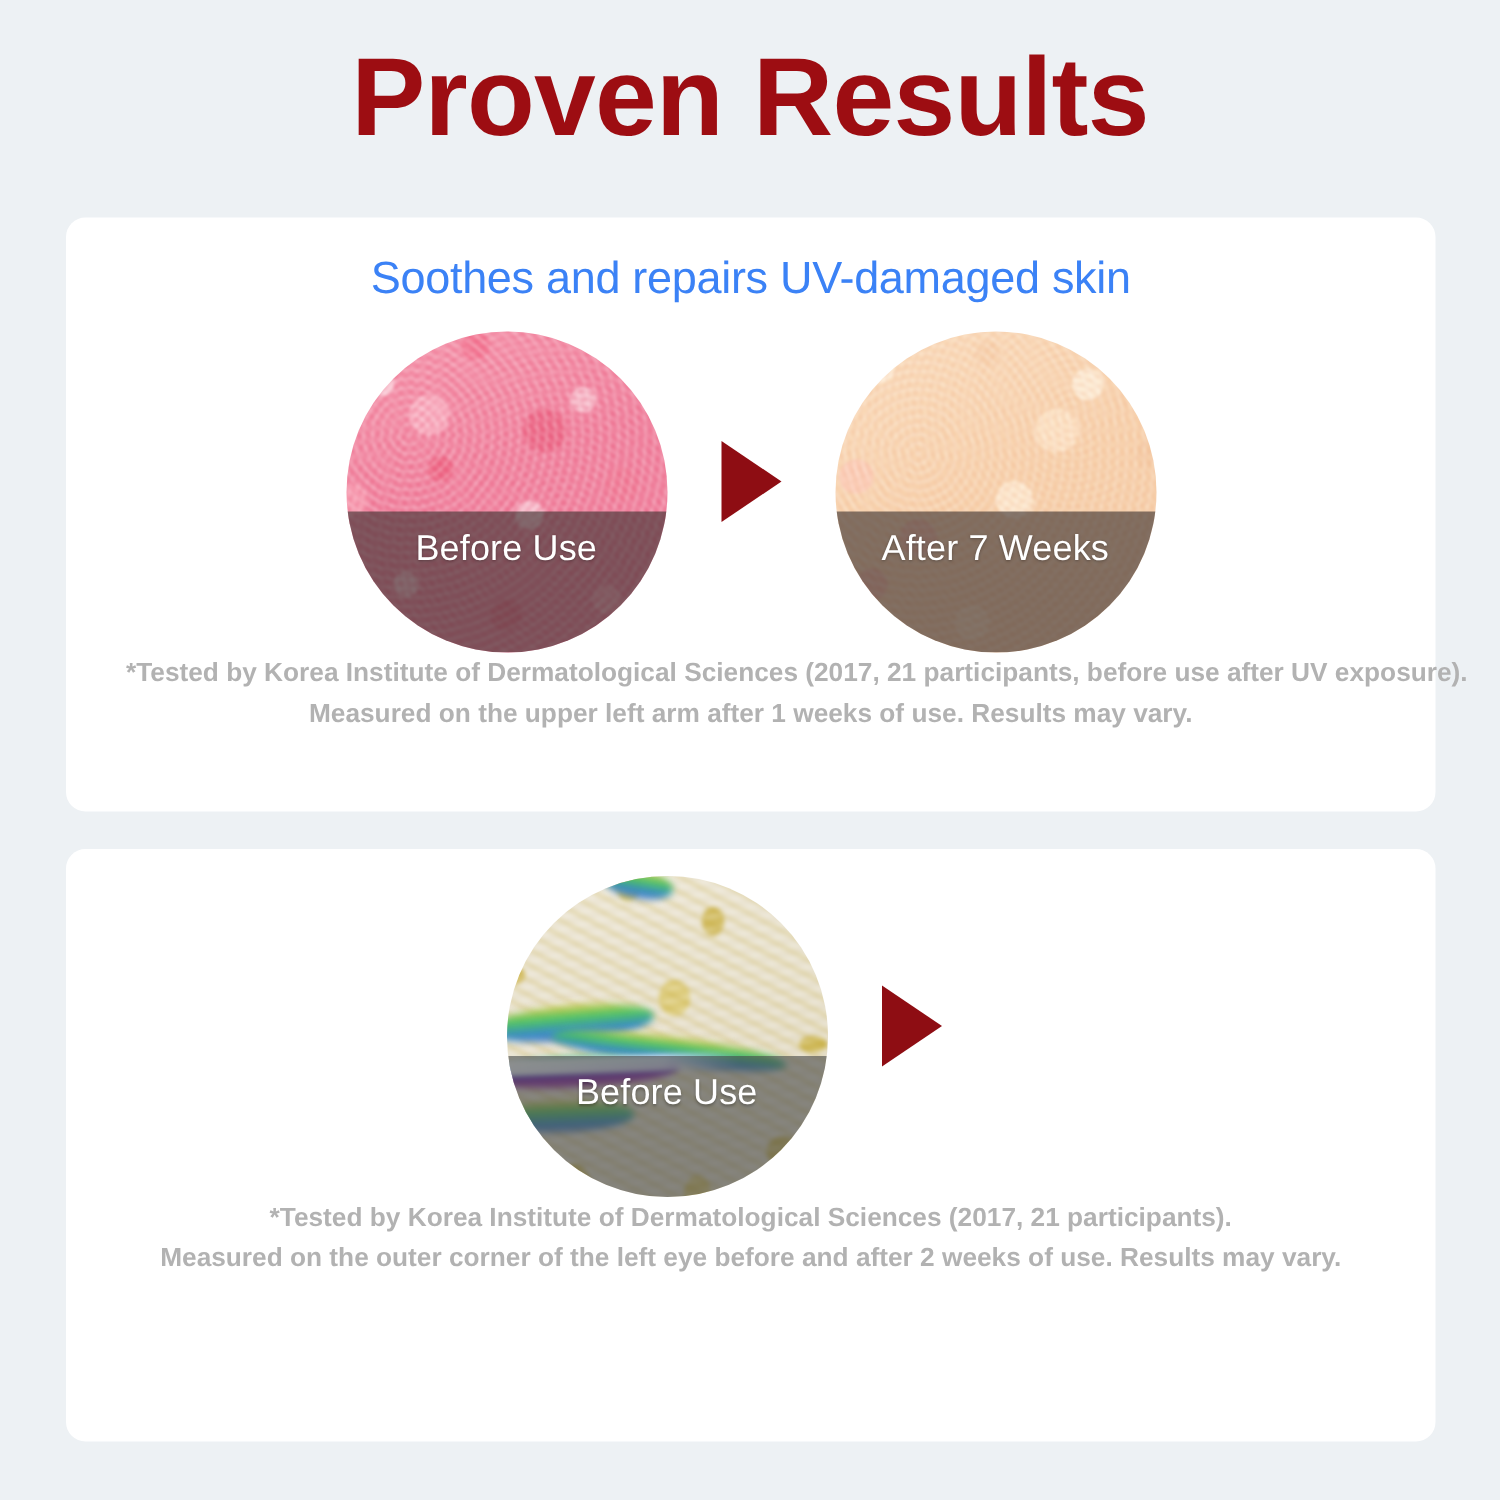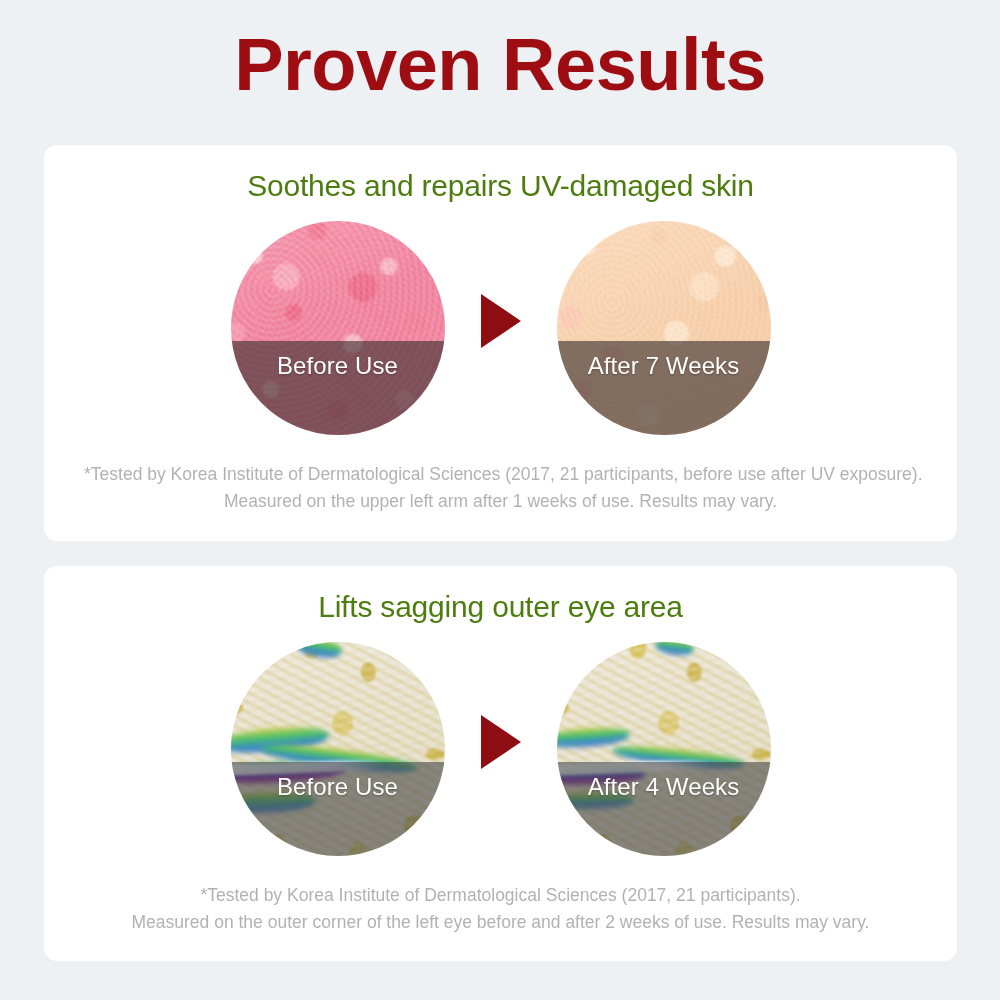--- a/index.html
+++ b/index.html
@@ -45,21 +45,21 @@
     background: #ffffff;
     border-radius: 13px;
   }
   .card-1 { top: 145px;  height: 396px; }
   .card-2 { top: 566px;  height: 395px; }
 
   .card-title {
     text-align: center;
     font-size: 30px;
     font-weight: 400;
-    color: #4d7c0f;
+    color: #3b82f6;
     letter-spacing: -0.2px;
   }
   .card-1 .card-title { margin-top: 24px; }
   .card-2 .card-title { margin-top: 24px; }
 
   
   .compare-row {
     position: relative;
     display: flex;
     align-items: center;
@@ -256,26 +256,26 @@
     width: 0;
     height: 0;
     border-top: 27px solid transparent;
     border-bottom: 27px solid transparent;
     border-left: 40px solid #8e0d13;
     margin-top: -14px;
   }
 
   
   .footnote {
-    margin-top: 26px;
     text-align: center;
     color: #b2b2b2;
     font-size: 17.5px;
     line-height: 1.55;
     padding: 0 40px;
+    font-weight: bold;
   }
   .footnote .line { display: block; white-space: nowrap; }
 </style>
 </head>
 <body>
 
 <div class="page">
 
   <h1 class="page-title">Proven Results</h1>
 
@@ -311,21 +311,20 @@
 
     <div class="footnote">
       <span class="line">*Tested by Korea Institute of Dermatological Sciences (2017, 21 participants, before use after UV exposure).</span>
       <span class="line">Measured on the upper left arm after 1 weeks of use. Results may vary.</span>
     </div>
 
   </section>
 
   <section class="card card-2">
 
-    <h2 class="card-title">Lifts sagging outer eye area</h2>
 
     <div class="compare-row">
 
       <div class="circle-wrap">
         <div class="circle c-b">
           <div class="tex heat"></div>
           <div class="streak band s5"></div>
           <div class="streak band s1"></div>
           <div class="streak band s3"></div>
           <div class="streak main s2"></div>
@@ -334,34 +333,20 @@
           <div class="label-band cool">
             <span class="label-text">Before Use</span>
           </div>
         </div>
       </div>
 
       <div class="arrow-gap">
         <div class="arrow"></div>
       </div>
 
-      <div class="circle-wrap">
-        <div class="circle c-a">
-          <div class="tex heat"></div>
-          <div class="streak band s5"></div>
-          <div class="streak band s1"></div>
-          <div class="streak band s3"></div>
-          <div class="streak main s2"></div>
-          <div class="ridge"></div>
-          <div class="streak band s4"></div>
-          <div class="label-band cool">
-            <span class="label-text">After 4 Weeks</span>
-          </div>
-        </div>
-      </div>
 
     </div>
 
     <div class="footnote">
       <span class="line">*Tested by Korea Institute of Dermatological Sciences (2017, 21 participants).</span>
       <span class="line">Measured on the outer corner of the left eye before and after 2 weeks of use. Results may vary.</span>
     </div>
 
   </section>
 

